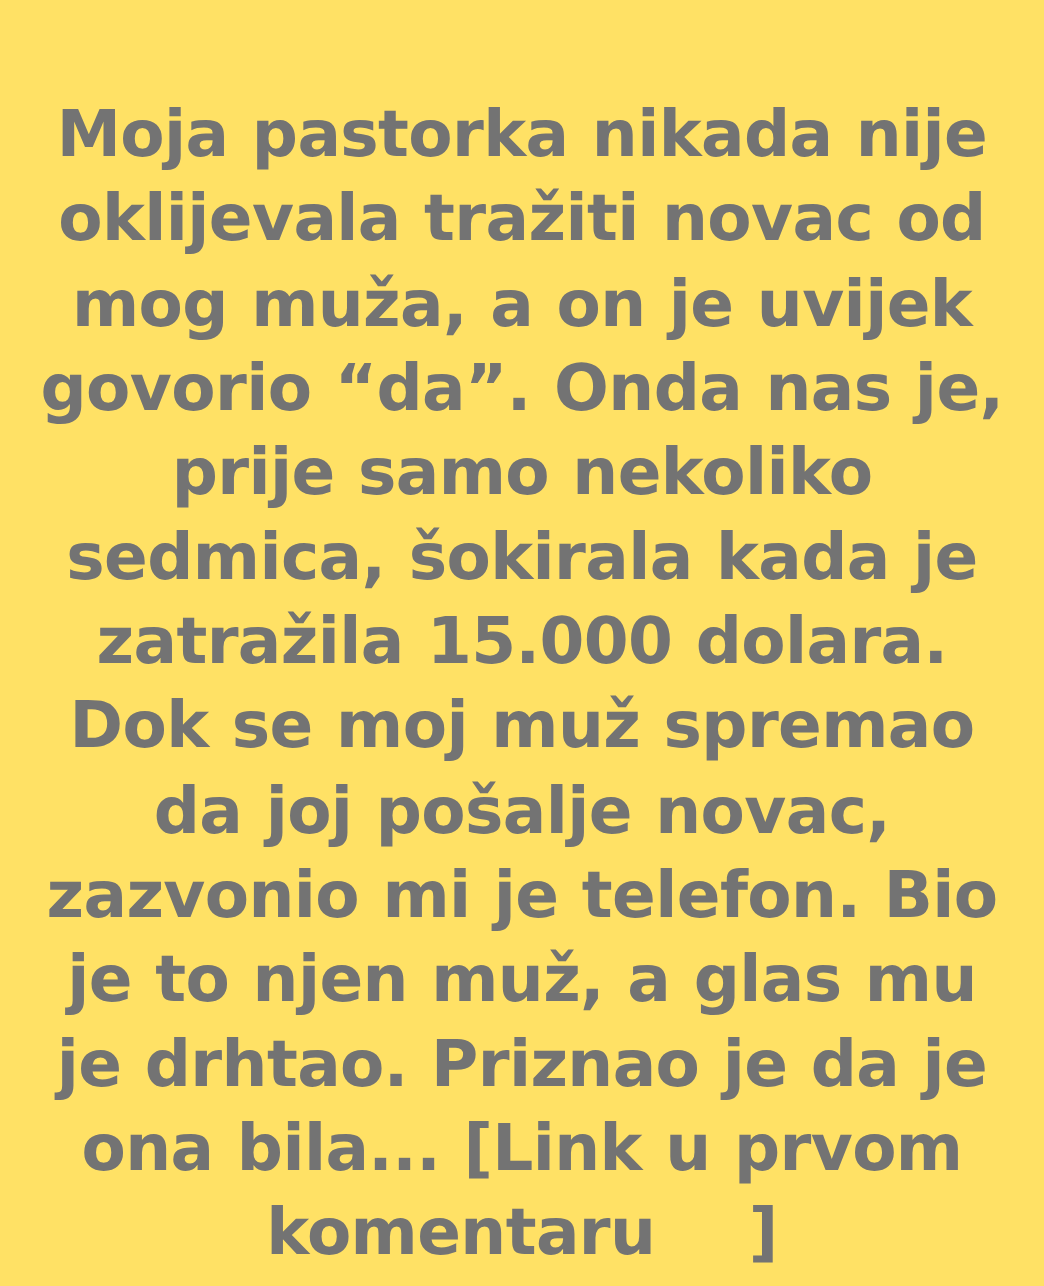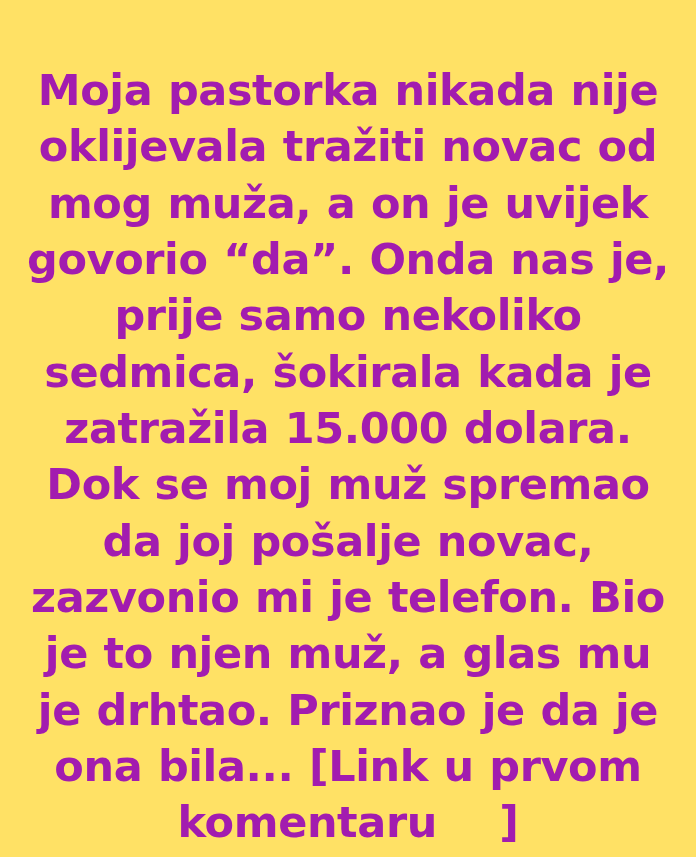--- a/index.html
+++ b/index.html
@@ -20,21 +20,21 @@
     box-sizing: border-box;
     display: flex;
     align-items: flex-start;
     justify-content: center;
     padding: 62px 22px 0 22px;
   }
   .quote-text {
     margin: 0;
     width: 652px;
     text-align: center;
-    color: #a21caf;
+    color: #737373;
     font-family: "DejaVu Sans", sans-serif;
     font-weight: bold;
     font-size: 43px;
     line-height: 1.31;
     letter-spacing: -0.4px;
     word-spacing: 1px;
     white-space: pre-wrap;
   }
 </style>
 </head>

